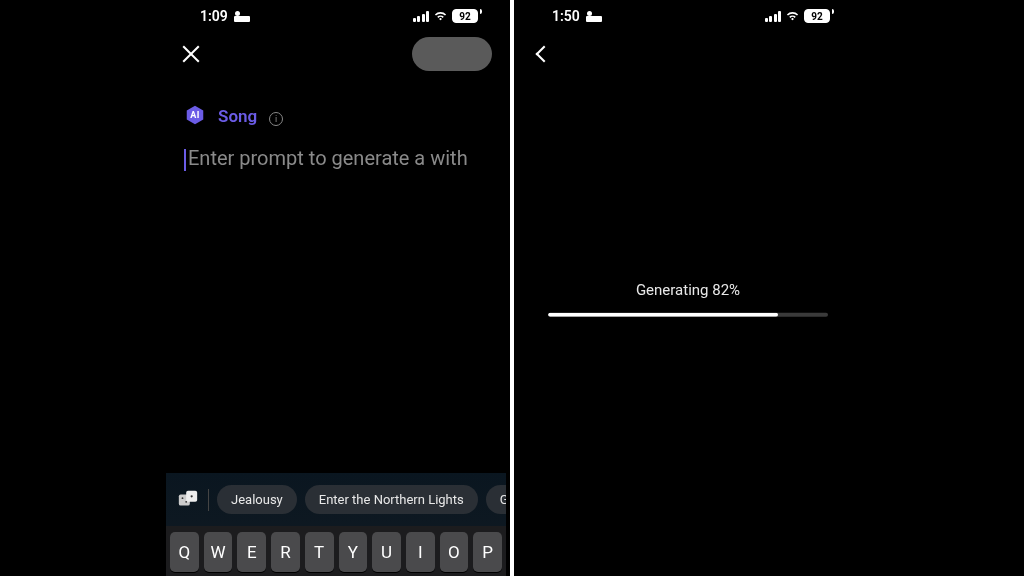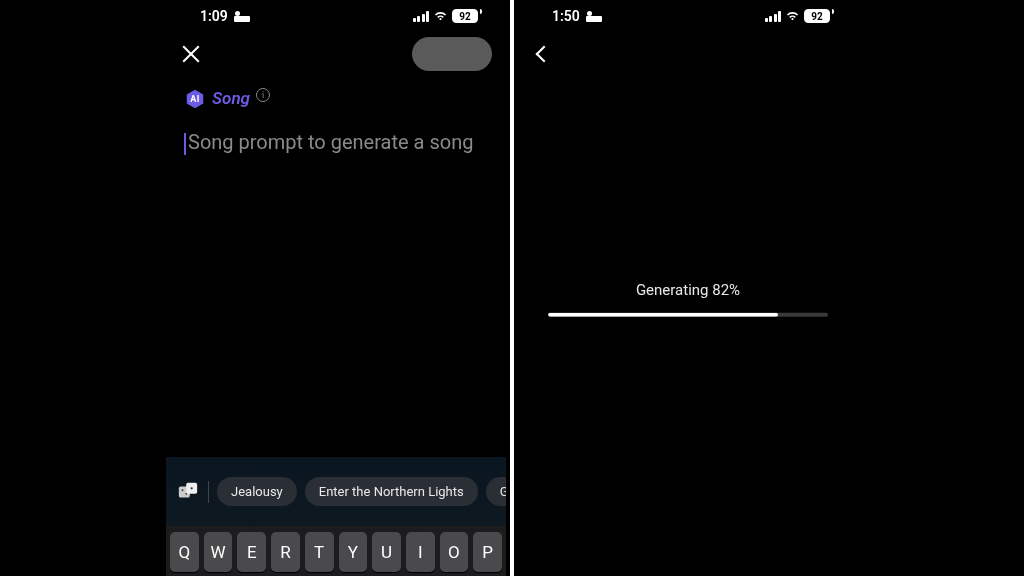--- a/index.html
+++ b/index.html
@@ -95,32 +95,32 @@
   .close-x::after{ transform:rotate(-45deg);}
   .back-chevron {
     width:12px; height:12px; border-left:2.5px solid #fff; border-bottom:2.5px solid #fff;
     transform: rotate(45deg); cursor:pointer; margin-left:6px;
   }
   .pill-btn {
     width:80px; height:34px; background:#5a5a5a; border-radius:18px;
   }
   
   .ai-row {
-    margin-top: 12px;
+    margin-top: 28px;
     padding: 0 18px;
-    display:flex; align-items:flex-start; gap:6px;
+    display:flex; align-items:flex-end; gap:12px;
   }
   .ai-hex {
     width:22px; height:22px; position:relative;
     display:flex; align-items:center; justify-content:center;
     font-size:10px; font-weight:700; color:#fff;
   }
   .ai-hex svg { position:absolute; inset:0; }
   .ai-hex span { position:relative; z-index:1; font-size:9px; letter-spacing:0.5px;}
-  .song-label { color:#6b5ce6; font-weight:600; font-size:17px;font-style:italic; }
+  .song-label { color:#6b5ce6; font-weight:600; font-size:17px; }
   .info-circ {
     width:14px; height:14px; border:1px solid #888; border-radius:50%;
     display:flex;align-items:center;justify-content:center; font-size:9px; color:#888;
   }
   
   .prompt-area {
     margin-top: 20px;
     padding: 0 18px;
   }
   .prompt-input {
@@ -130,21 +130,21 @@
   .cursor-bar {
     display:inline-block; width:2px; height:22px; background:#6b5ce6;
     vertical-align:middle; margin-right:2px;
   }
   
   .bottom-stack {
     position:absolute; bottom:0; left:0; right:0;
     background: linear-gradient(to bottom, #0a1620 0%, #111a22 100%);
   }
   .suggestions {
-    display:flex; gap:8px; padding:20px 10px; align-items:center;
+    display:flex; gap:8px; padding:12px 10px; align-items:center;
     overflow:hidden;
   }
   .dice {
     width:24px; height:24px; flex-shrink:0;
     display:flex;align-items:center;justify-content:center;
     color:#ddd; font-size:16px;
   }
   .sugg-divider { width:1px; height:22px; background:#444; flex-shrink:0;}
   .chip {
     padding:7px 14px; background:#2a2f35; border-radius:18px;
@@ -228,21 +228,21 @@
               <polygon points="12,2 21,7 21,17 12,22 3,17 3,7" fill="#6b5ce6"></polygon>
             </svg>
           <span>AI</span>
         </div>
         <span class="song-label">Song</span>
         <span class="info-circ">i</span>
       </div>
 
       <div class="prompt-area">
         <div class="prompt-input">
-          <span class="cursor-bar"></span><span>Song prompt to generate a song</span>
+          <span class="cursor-bar"></span><span>Enter prompt to generate a with</span>
         </div>
       </div>
 
       <div class="bottom-stack">
         <div class="suggestions">
           <div class="dice">
             <svg width="22" height="22" viewBox="0 0 24 24">
                 <rect x="2" y="6" width="12" height="12" rx="2" fill="#ccc"></rect>
                 <rect x="10" y="2" width="12" height="12" rx="2" fill="#eee"></rect>
                 <circle cx="16" cy="8" r="1.2" fill="#333"></circle>

